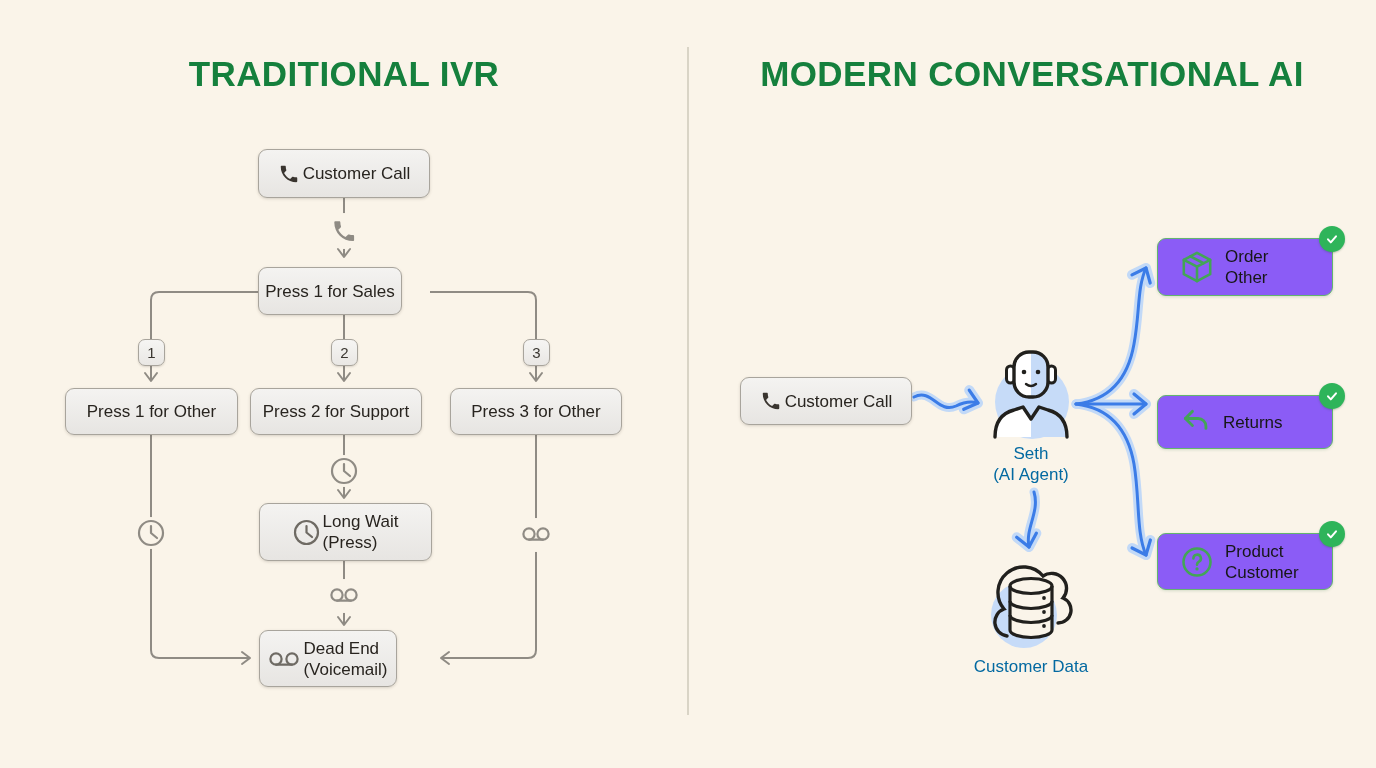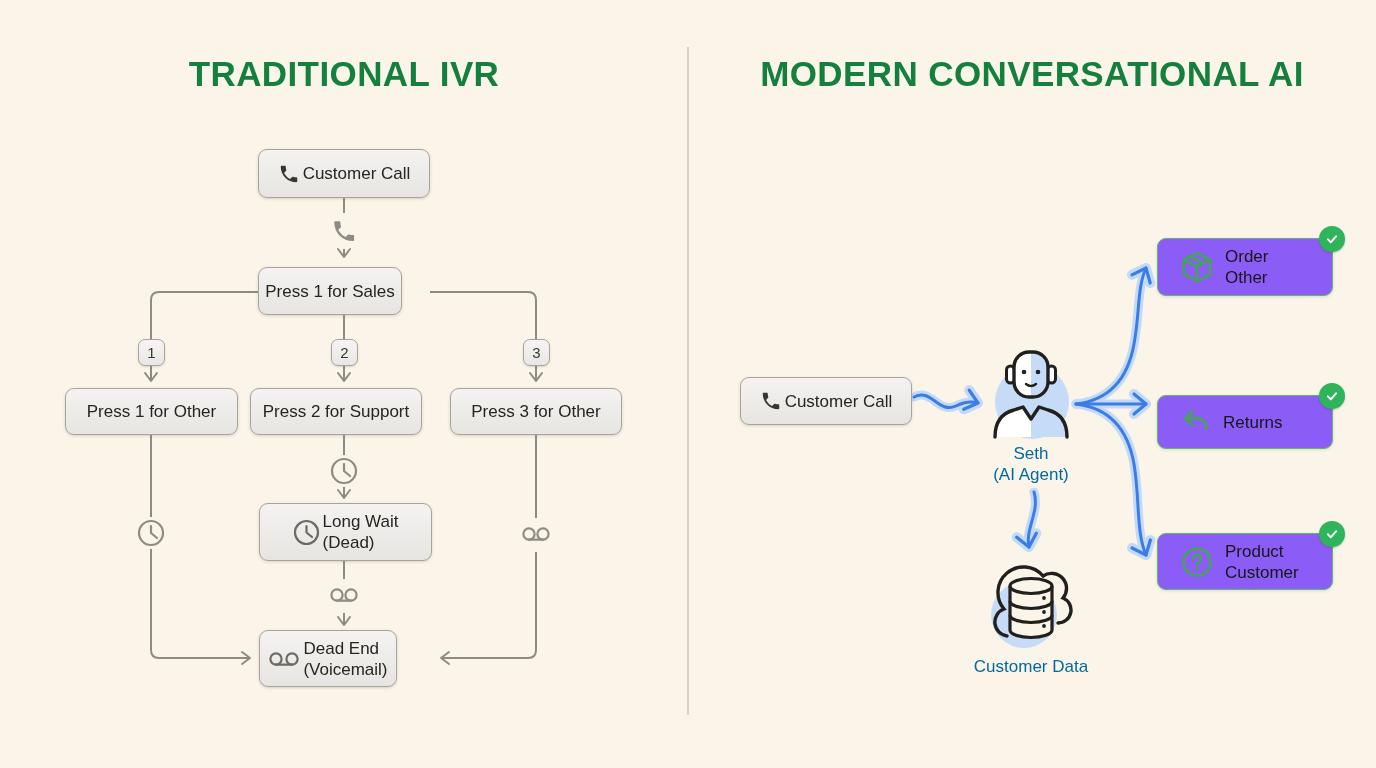--- a/index.html
+++ b/index.html
@@ -206,21 +206,21 @@
     <span>Press 3 for Other</span>
   </div>
 
   <div class="gbox" style="left:259px;top:503px;width:173px;height:58px;">
     <svg width="27" height="27" viewBox="0 0 27 27">
       <circle cx="13.5" cy="13.5" r="11.5" stroke="#6e6a63" stroke-width="2.2" fill="none"></circle>
       <path d="M13.5 7 L13.5 13.5 L19 18" stroke="#6e6a63" stroke-width="2.2" fill="none" stroke-linecap="round" stroke-linejoin="round"></path>
     </svg>
     <div class="twoline">
       <span>Long Wait</span>
-      <span>(Dead)</span>
+      <span>(Press)</span>
     </div>
   </div>
 
   <div class="gbox" style="left:259px;top:630px;width:138px;height:57px;">
     <svg width="32" height="20" viewBox="0 0 32 20">
       <circle cx="8" cy="10" r="5.6" stroke="#6e6a63" stroke-width="2.2" fill="none"></circle>
       <circle cx="24" cy="10" r="5.6" stroke="#6e6a63" stroke-width="2.2" fill="none"></circle>
       <path d="M8 15.6 L24 15.6" stroke="#6e6a63" stroke-width="2.2" stroke-linecap="round"></path>
     </svg>
     <div class="twoline">

